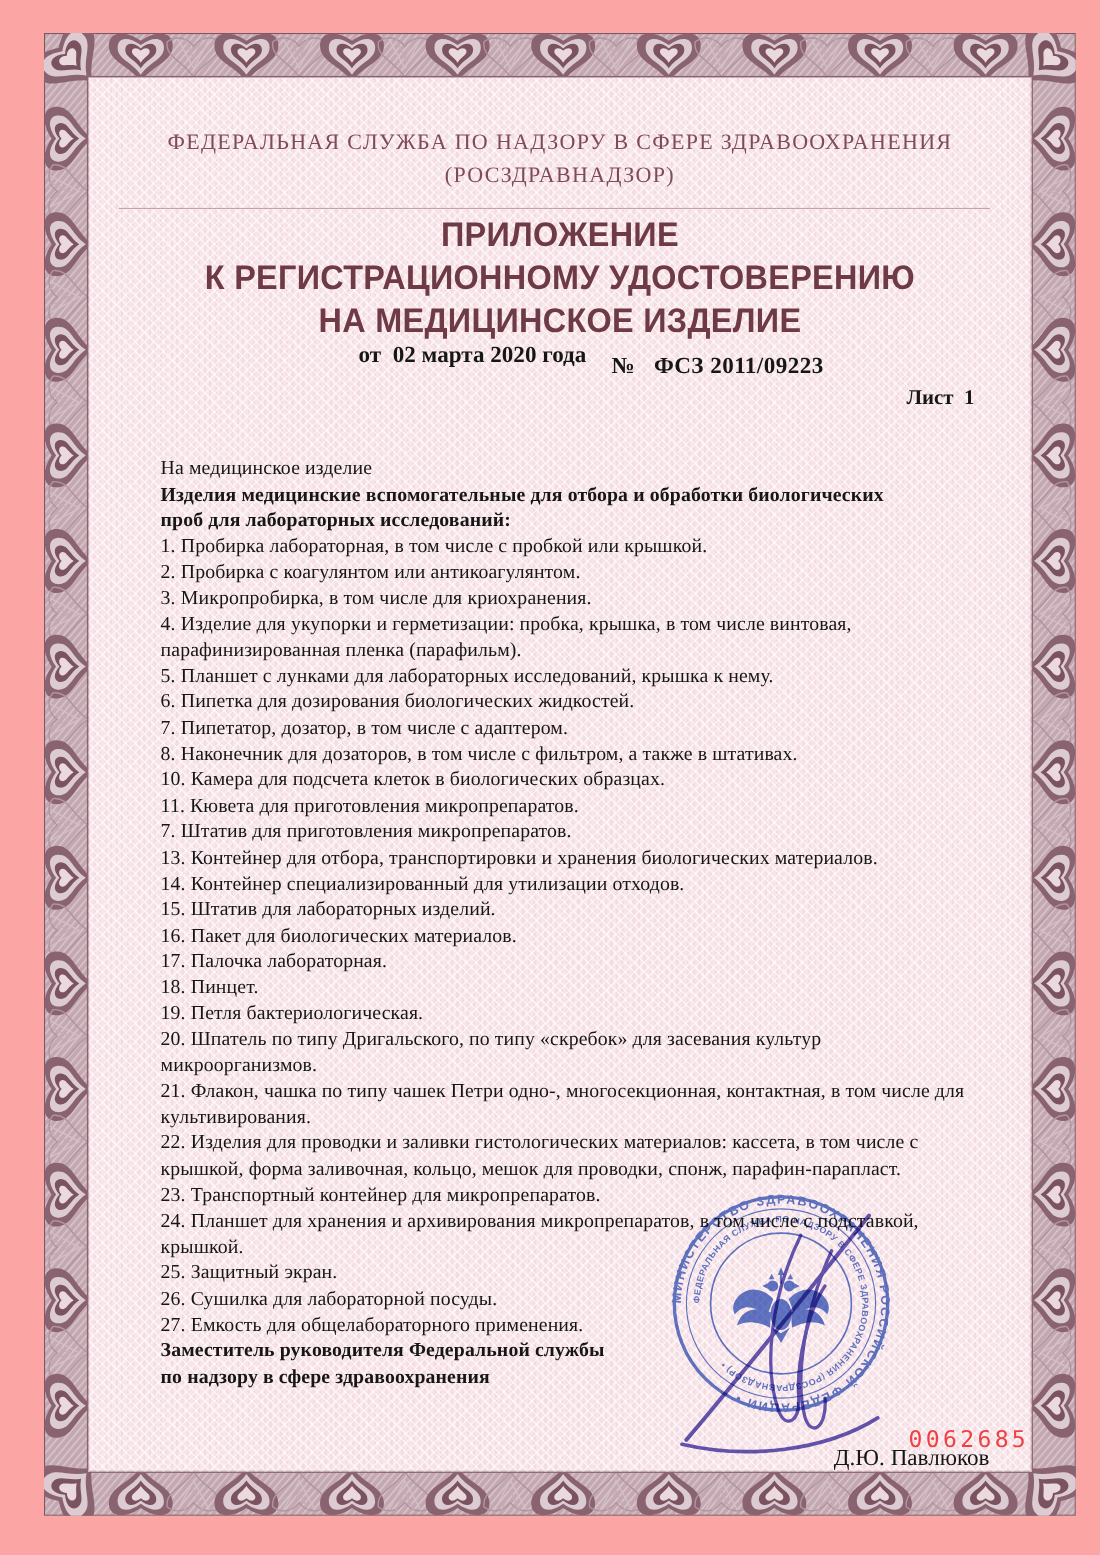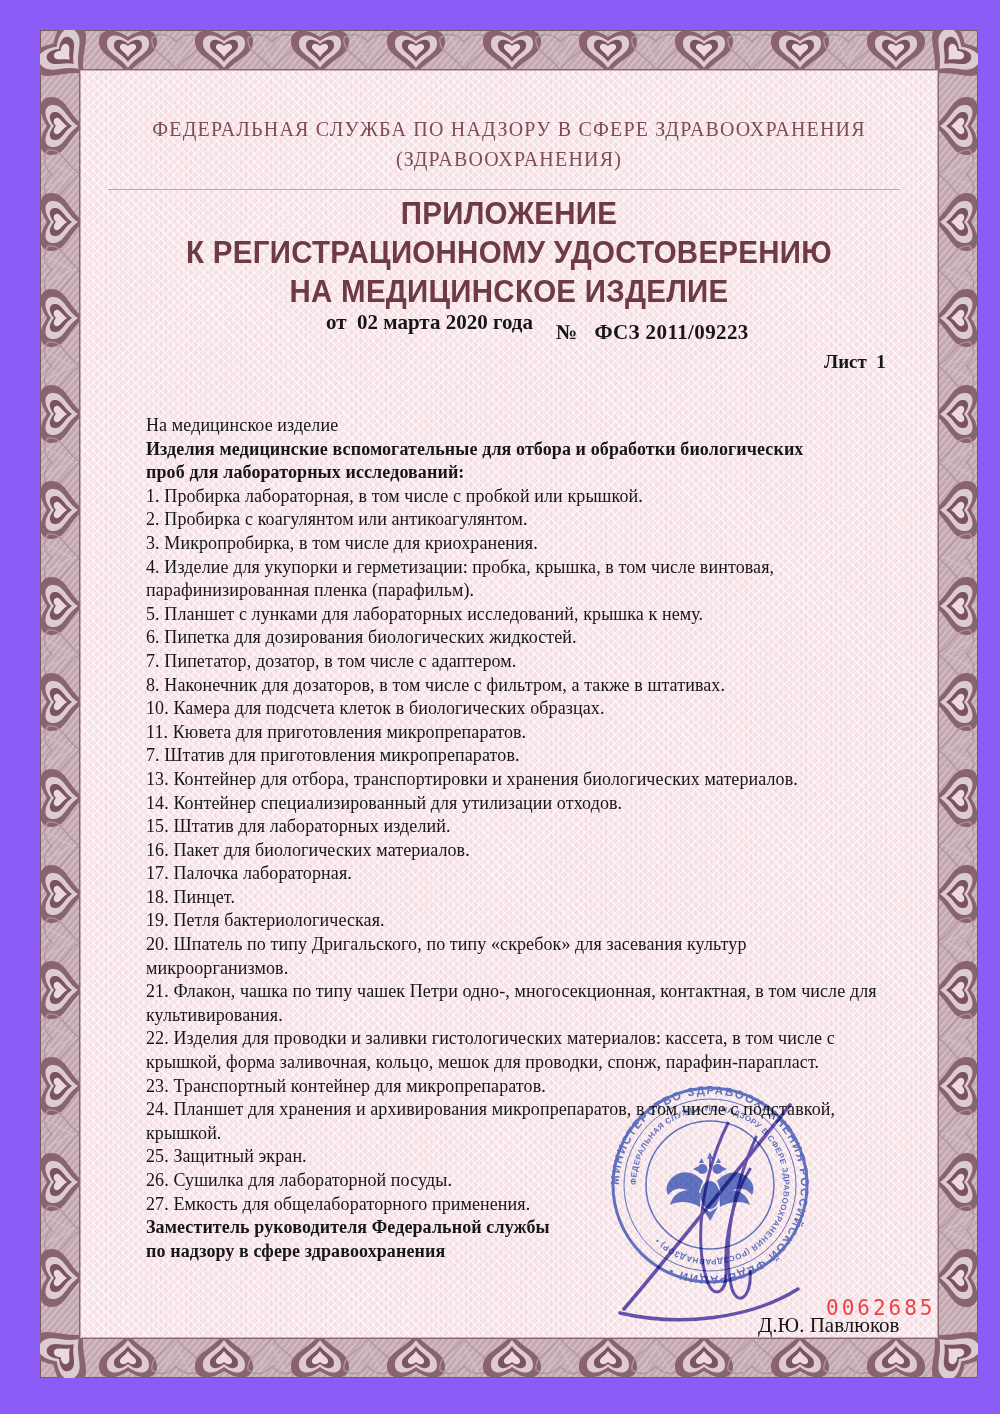--- a/index.html
+++ b/index.html
@@ -1,16 +1,16 @@
 <!DOCTYPE html>
 <html><head>
 <meta charset="utf-8">
 <style>
   html,body{margin:0;padding:0;background:#ffffff;}
-  .page{position:relative;width:1000px;height:1414px;background:#8b5cf6;overflow:hidden;
+  .page{position:relative;width:1000px;height:1414px;background:#fca5a5;overflow:hidden;
         font-family:"Liberation Serif",serif;color:#161616;}
   .doc{position:absolute;left:40px;top:30px;width:938px;height:1348px;}
   .frame-svg{position:absolute;left:0;top:0;width:938px;height:1348px;pointer-events:none;}
   .inner{position:absolute;left:40px;top:40px;width:858px;height:1268px;
          background-color:#f7e5e9;
          background-image:
            repeating-linear-gradient(45deg, rgba(255,255,255,.55) 0 1.5px, rgba(255,255,255,0) 1.5px 6px),
            repeating-linear-gradient(-45deg, rgba(255,255,255,.5) 0 1.5px, rgba(255,255,255,0) 1.5px 6px),
            repeating-linear-gradient(90deg, rgba(240,203,212,.35) 0 2px, rgba(247,229,233,0) 2px 5px);
          box-shadow:0 0 0 1px #8a6570, inset 0 0 0 1px rgba(138,101,112,.45);}
@@ -156,21 +156,21 @@
           <use href="#m-heart" transform="translate(914,24) rotate(45) scale(1.15)"></use>
           <use href="#m-heart" transform="translate(24,1324) rotate(-135) scale(1.15)"></use>
           <use href="#m-heart" transform="translate(914,1324) rotate(135) scale(1.15)"></use>
         </g>
     </svg>
 
     <div class="inner">
 
       <div class="org">
         <div>ФЕДЕРАЛЬНАЯ СЛУЖБА ПО НАДЗОРУ В СФЕРЕ ЗДРАВООХРАНЕНИЯ</div>
-        <div>(ЗДРАВООХРАНЕНИЯ)</div>
+        <div>(РОСЗДРАВНАДЗОР)</div>
       </div>
 
       <div class="divider"></div>
 
       <div class="title">
         <div>ПРИЛОЖЕНИЕ</div>
         <div>К РЕГИСТРАЦИОННОМУ УДОСТОВЕРЕНИЮ</div>
         <div>НА МЕДИЦИНСКОЕ ИЗДЕЛИЕ</div>
       </div>
 

